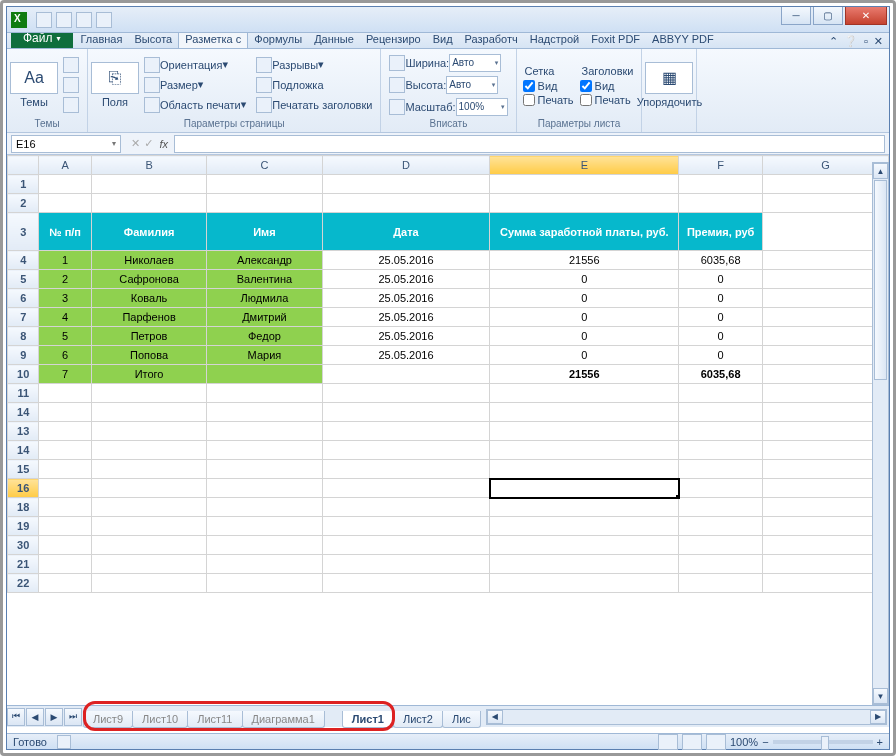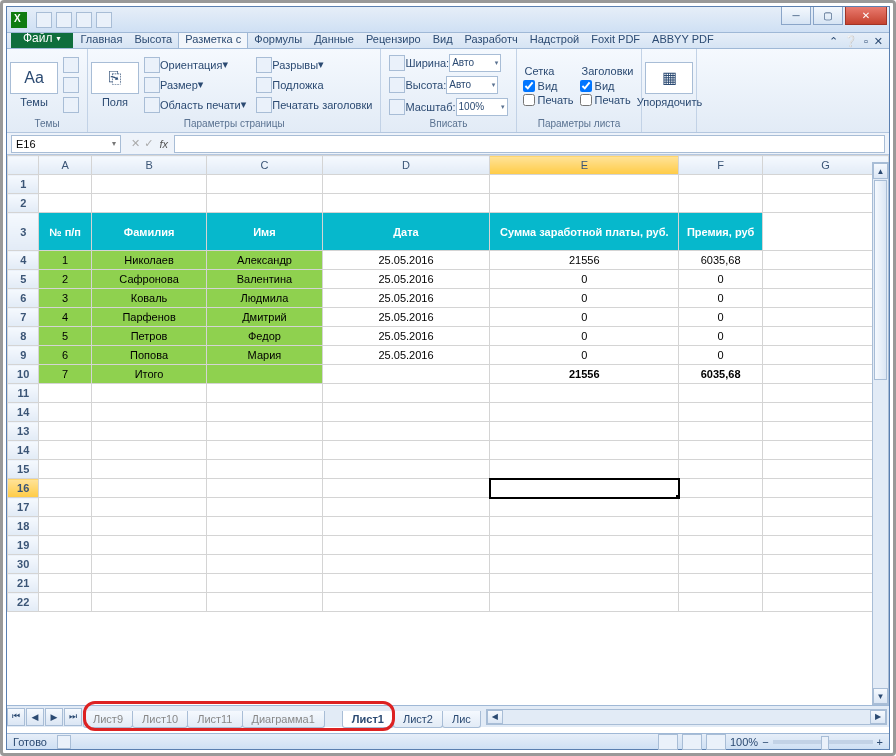--- a/index.html
+++ b/index.html
@@ -411,30 +411,20 @@
             <th class="rh sel">16</th>
             <td class=""></td>
             <td class=""></td>
             <td class=""></td>
             <td class=""></td>
             <td class="cursor"></td>
             <td class=""></td>
             <td class=""></td>
           </tr>
           <tr>
-            <th class="rh">17</th>
-            <td class=""></td>
-            <td class=""></td>
-            <td class=""></td>
-            <td class=""></td>
-            <td class=""></td>
-            <td class=""></td>
-            <td class=""></td>
-          </tr>
-          <tr>
             <th class="rh">18</th>
             <td class=""></td>
             <td class=""></td>
             <td class=""></td>
             <td class=""></td>
             <td class=""></td>
             <td class=""></td>
             <td class=""></td>
           </tr>
           <tr>

